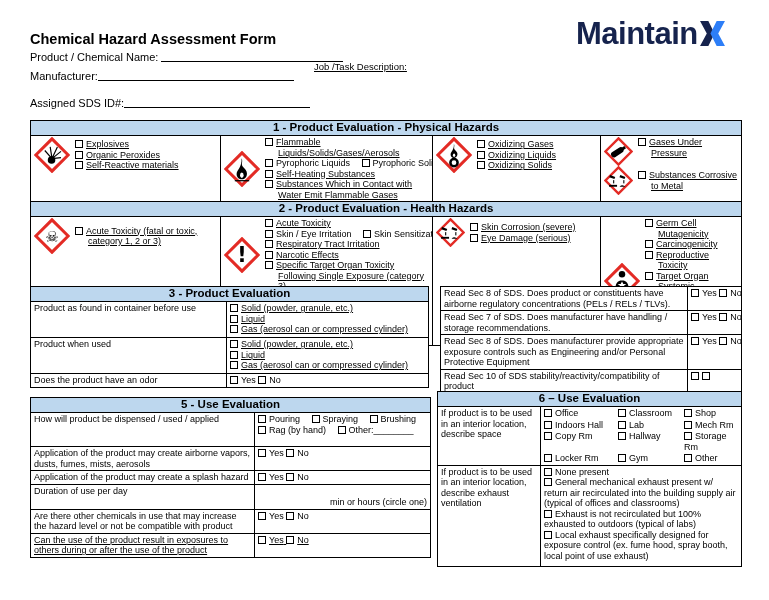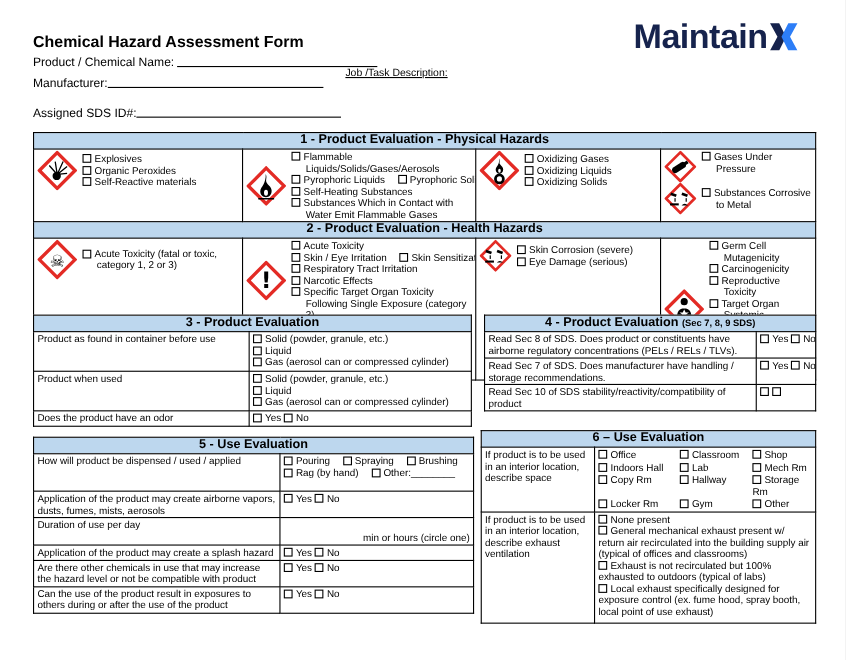--- a/index.html
+++ b/index.html
@@ -21,21 +21,21 @@
   table { position:absolute; border-collapse:collapse; table-layout:fixed; background:#fff; }
   td, th { border:1px solid #000; vertical-align:top; font-size:9px; line-height:10.5px;
            padding:1px 3px; overflow:hidden; }
   th.sec { background:#bdd7ee; font-size:11.5px; line-height:13px; font-weight:bold;
            text-align:center; height:15px; padding:0 2px; }
   th.sec .small { font-size:8.5px; }
   .lbl { font-size:9px; }
   
   .cb { display:inline-block; width:8px; height:8px; border:1px solid #000; background:#fff;
         margin-right:3px; vertical-align:-1px; flex:none; }
-  .opt { display:block; padding-left:13px; text-indent:-13px; }
+  .opt { display:block; padding-left:13px; text-indent:-13px;text-decoration:underline; }
   .optflat { display:block; }
   .optrow { display:block; white-space:nowrap; }
   .optrow .sp { margin-left:9px; }
   .yn { white-space:nowrap; }
   
   .haz { display:flex; align-items:center; gap:5px; }
   .haz .opts { flex:1; min-width:0; }
   .picto svg { display:block; }
   .p36 svg { width:36px; height:36px; }
   .p30 svg { width:29px; height:29px; }
@@ -284,29 +284,30 @@
     </tr>
   </tbody>
     </table>
 
   <table style="left:440px; top:286px; width:301px;">
     <colgroup>
         <col style="width:247px">
         <col style="width:54px">
       </colgroup>
     <tbody>
-        <tr>
-          <th class="sec" colspan="2"><span>4 - Product Evaluation</span> <span class="small">(Sec 7, 8, 9 SDS)</span></th>
-        </tr>
     <tr style="height:23px;">
       <td class="lbl">Read Sec 8 of SDS. Does product or constituents have airborne regulatory concentrations (PELs / RELs / TLVs).</td>
       <td><span class="yn"><span class="cb"></span><span>Yes</span> <span class="cb"></span><span>No</span></span></td>
     </tr>
     <tr style="height:23px;">
       <td class="lbl">Read Sec 7 of SDS.  Does manufacturer have handling / storage recommendations.</td>
+      <td><span class="yn"><span class="cb"></span><span>Yes</span> <span class="cb"></span><span>No</span></span></td>
+    </tr>
+    <tr style="height:33px;">
+      <td class="lbl">Read Sec 8 of SDS.  Does manufacturer provide appropriate exposure controls such as Engineering and/or Personal Protective Equipment</td>
       <td><span class="yn"><span class="cb"></span><span>Yes</span> <span class="cb"></span><span>No</span></span></td>
     </tr>
     <tr style="height:13px;">
       <td class="lbl">Read Sec 10 of SDS stability/reactivity/compatibility of product</td>
       <td><span class="cb"></span><span class="cb"></span></td>
     </tr>
   </tbody>
     </table>
 
   <table style="left:30px; top:397px; width:400px;">
@@ -329,33 +330,33 @@
         <div class="optrow">
           <span><span class="cb"></span><span>Rag (by hand)</span></span>
           <span class="sp"><span class="cb"></span><span>Other:________</span></span>
         </div>
       </td>
     </tr>
     <tr style="height:23px;">
       <td class="lbl">Application of the product may create airborne vapors, dusts, fumes, mists, aerosols</td>
       <td><span class="yn"><span class="cb"></span><span>Yes</span> <span class="cb"></span><span>No</span></span></td>
     </tr>
+    <tr style="height:13px;">
+      <td class="lbl">Application of the product may create a splash hazard</td>
+      <td><span class="yn"><span class="cb"></span><span>Yes</span> <span class="cb"></span><span>No</span></span></td>
+    </tr>
     <tr style="height:25px;">
       <td class="lbl">Duration of use per day</td>
       <td class="noteBR"><span>min or hours (circle one)</span></td>
     </tr>
-    <tr style="height:13px;">
-      <td class="lbl">Application of the product may create a splash hazard</td>
-      <td><span class="yn"><span class="cb"></span><span>Yes</span> <span class="cb"></span><span>No</span></span></td>
-    </tr>
     <tr style="height:23px;">
       <td class="lbl">Are there other chemicals in use that may increase the hazard level or not be compatible with product</td>
       <td><span class="yn"><span class="cb"></span><span>Yes</span> <span class="cb"></span><span>No</span></span></td>
     </tr>
-    <tr style="height:23px;">
+    <tr style="height:23px;text-decoration:underline;">
       <td class="lbl">Can the use of the product result in exposures to others during or after the use of the product</td>
       <td><span class="yn"><span class="cb"></span><span>Yes</span> <span class="cb"></span><span>No</span></span></td>
     </tr>
   </tbody>
     </table>
 
   <table style="left:437px; top:391px; width:304px;">
     <colgroup>
         <col style="width:103px">
         <col style="width:201px">

